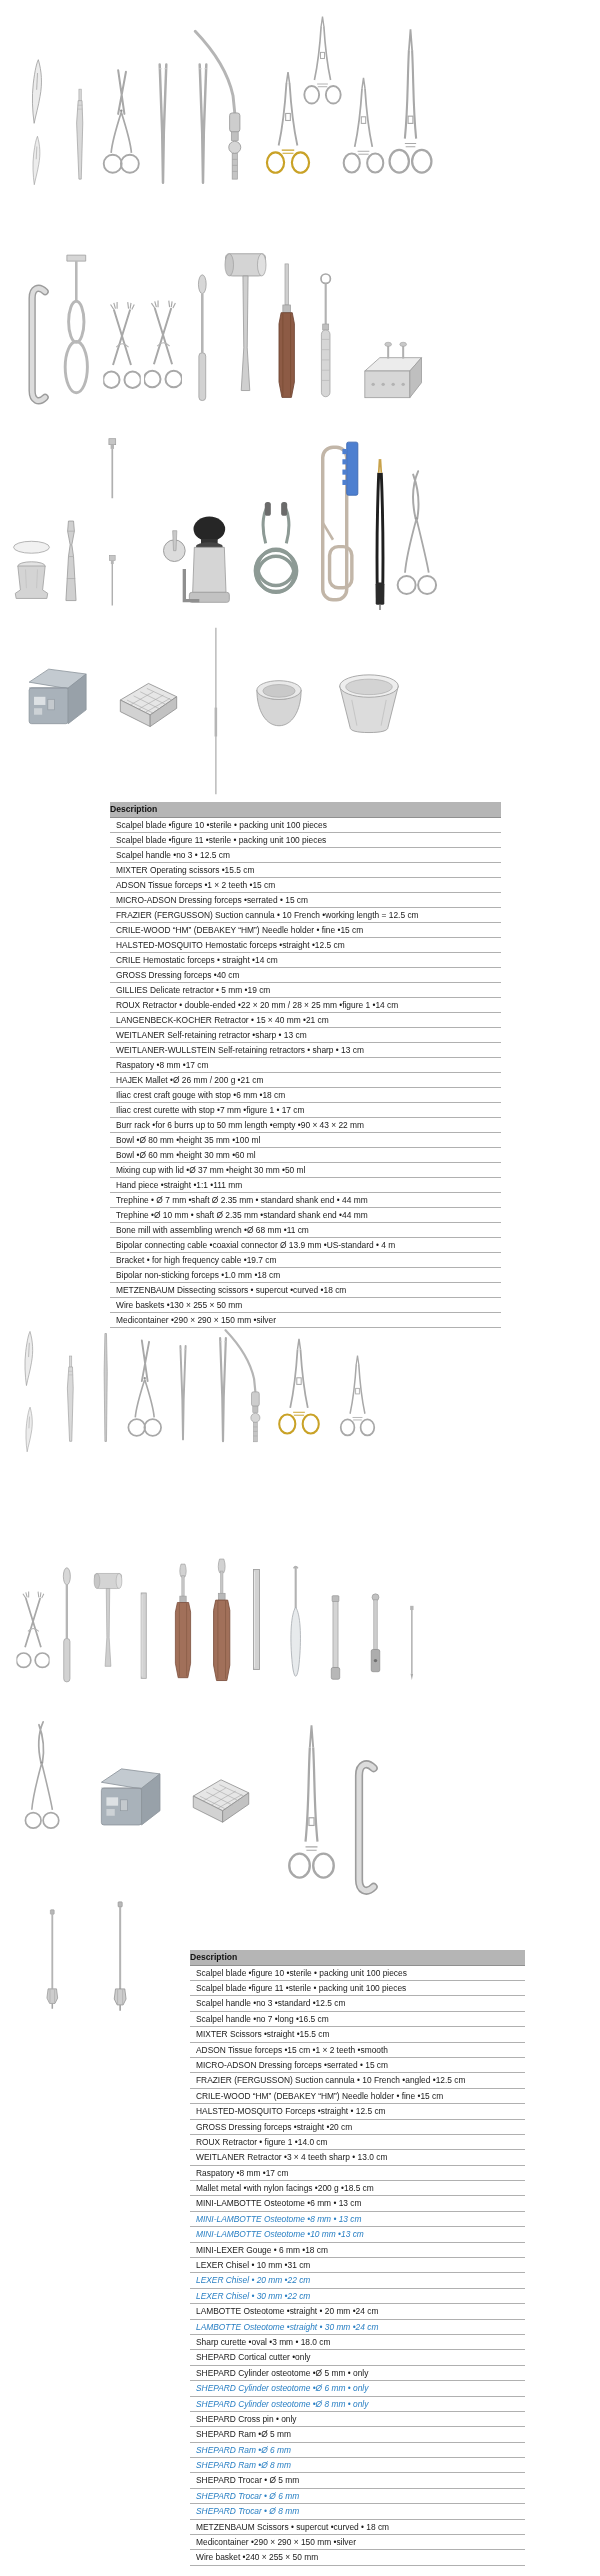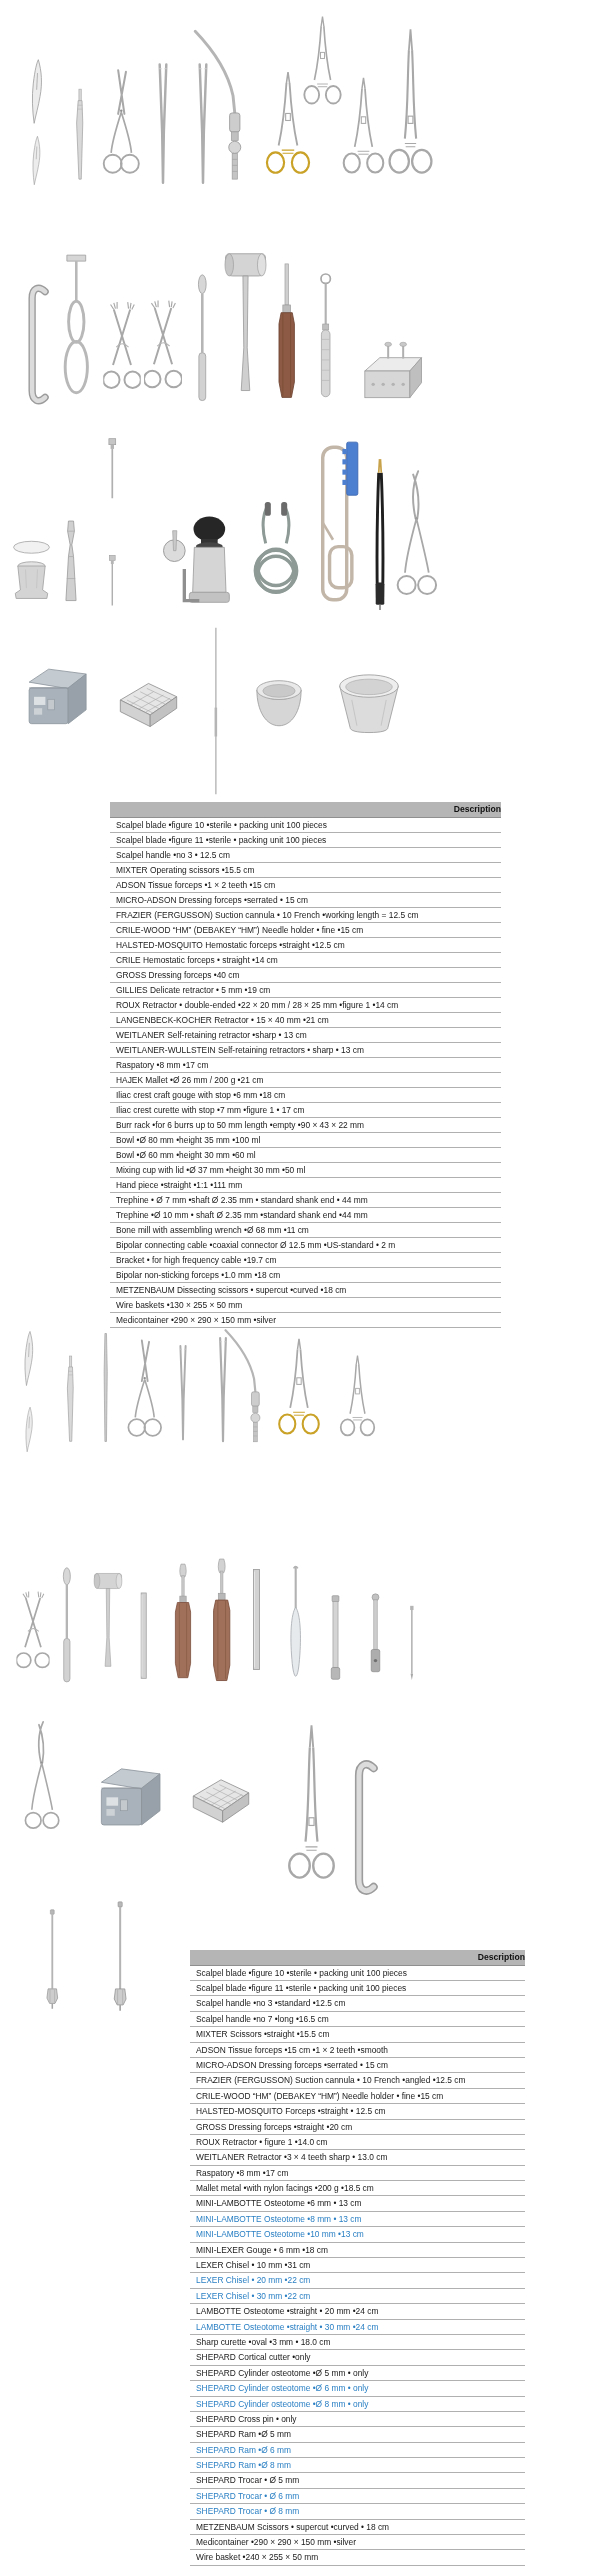--- a/index.html
+++ b/index.html
@@ -2,28 +2,28 @@
 <html style="--link: #2b80c4; --header-bg: #b5b5b5;font-size:13.7px"><head>
 <meta charset="utf-8">
 <style>
   html,body{margin:0;padding:0;background:#ffffff;}
   #canvas{position:relative;width:600px;height:2576px;background:#ffffff;
           font-family:"Liberation Sans", sans-serif;overflow:hidden;}
   .instr{position:absolute;color:#a8a8a8;}
   .instr svg{width:100%;height:100%;display:block;overflow:visible;}
   .gold{color:#c9a227;}
   .ctable{position:absolute;font-size:8.4px;color:#1a1a1a;}
-  .thead{background:var(--header-bg,#b5b5b5);font-weight:bold;text-align:right;
+  .thead{background:var(--header-bg,#b5b5b5);font-weight:bold;text-align:left;
          height:14.6px;line-height:14.6px;font-size:8.6px;color:#111;
-         border-bottom:0.9px solid #8f8f8f;padding-left:30px;}
+         border-bottom:0.9px solid #8f8f8f;}
   .trow{border-bottom:0.9px solid #b0b0b0;padding-left:6px;white-space:nowrap;
         overflow:hidden;}
   .t1 .trow{height:14px;line-height:14px;}
   .t2 .trow{height:14.4px;line-height:14.4px;}
-  .trow.link{color:var(--link,#2b80c4);}
+  .trow.link{color:var(--link,#2b80c4);font-style:italic;}
 </style>
 </head>
 <body>
 
 <svg width="0" height="0" style="position:absolute" aria-hidden="true">
 <defs>
   <symbol id="sym-blade" viewBox="0 0 20 80">
     <path d="M11 2 C15 16 16 30 13 46 C11 58 8 68 6 78 C4 64 3 46 5 30 C7 14 9 6 11 2 Z" fill="#ececec" stroke="#9f9f9f" stroke-width="1"></path>
     <path d="M10 18 L9 38" stroke="#b3b3b3" stroke-width="1.2" fill="none"></path>
   </symbol>
@@ -451,21 +451,21 @@
         <div class="trow">Iliac crest craft gouge with stop •6 mm •18 cm</div>
         <div class="trow">Iliac crest curette with stop •7 mm •figure 1 • 17 cm</div>
         <div class="trow">Burr rack •for 6 burrs up to 50 mm length •empty •90 × 43 × 22 mm</div>
         <div class="trow">Bowl •Ø 80 mm •height 35 mm •100 ml</div>
         <div class="trow">Bowl •Ø 60 mm •height 30 mm •60 ml</div>
         <div class="trow">Mixing cup with lid •Ø 37 mm •height 30 mm •50 ml</div>
         <div class="trow">Hand piece •straight •1:1 •111 mm</div>
         <div class="trow">Trephine • Ø 7 mm •shaft Ø 2.35 mm • standard shank end • 44 mm</div>
         <div class="trow">Trephine •Ø 10 mm • shaft Ø 2.35 mm •standard shank end •44 mm</div>
         <div class="trow">Bone mill with assembling wrench •Ø 68 mm •11 cm</div>
-        <div class="trow">Bipolar connecting cable •coaxial connector Ø 12.5 mm •US-standard • 2 m</div>
+        <div class="trow">Bipolar connecting cable •coaxial connector Ø 13.9 mm •US-standard • 4 m</div>
         <div class="trow">Bracket • for high frequency cable •19.7 cm</div>
         <div class="trow">Bipolar non-sticking forceps •1.0 mm •18 cm</div>
         <div class="trow">METZENBAUM Dissecting scissors • supercut •curved •18 cm</div>
         <div class="trow">Wire baskets •130 × 255 × 50 mm</div>
         <div class="trow">Medicontainer •290 × 290 × 150 mm •silver</div>
       </div>
   </div>
 
   <div class="instr" style="left:22px;top:1330px;width:14.6px;height:57px">
       <svg viewBox="0 0 20 80">

